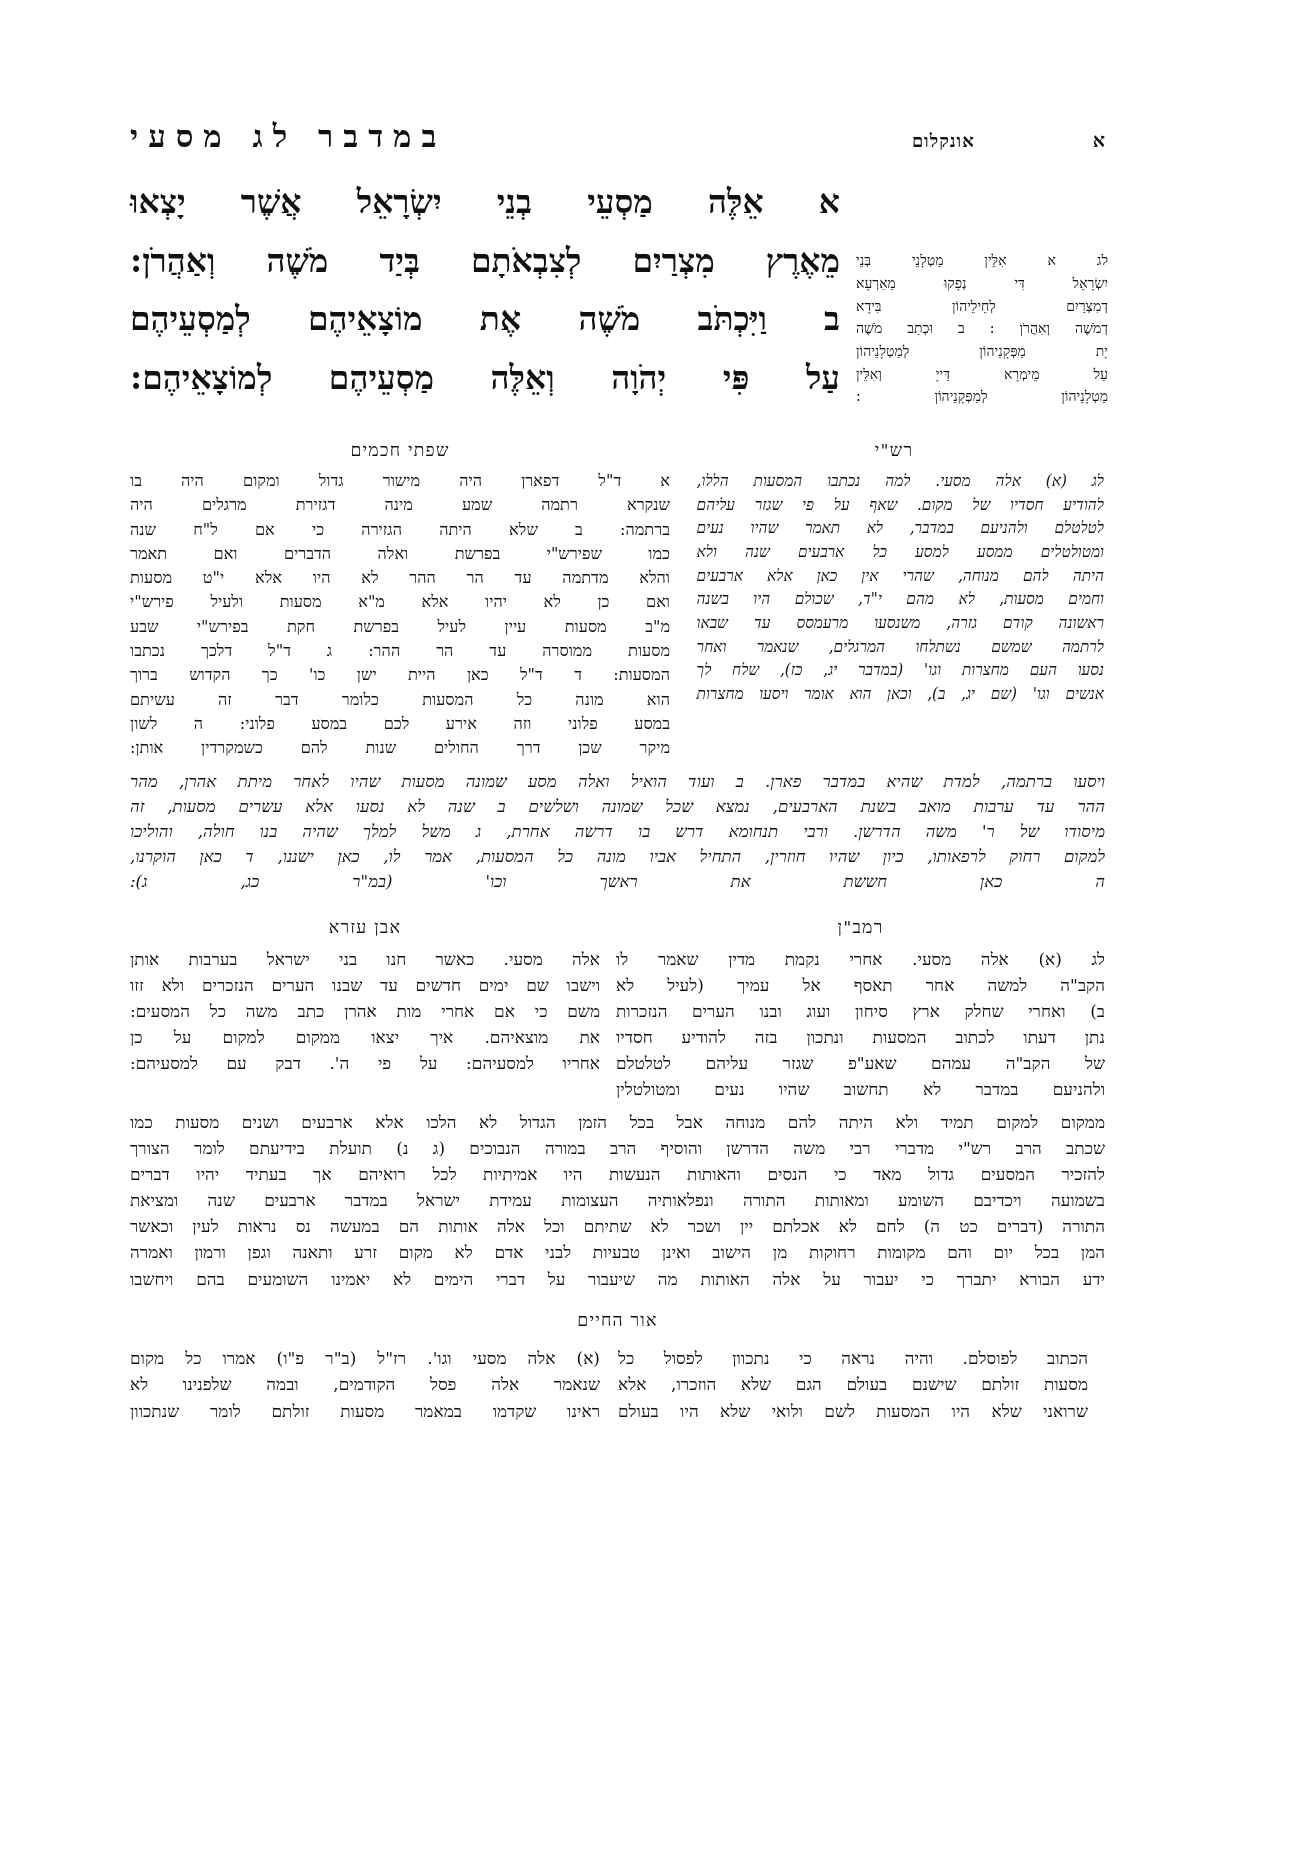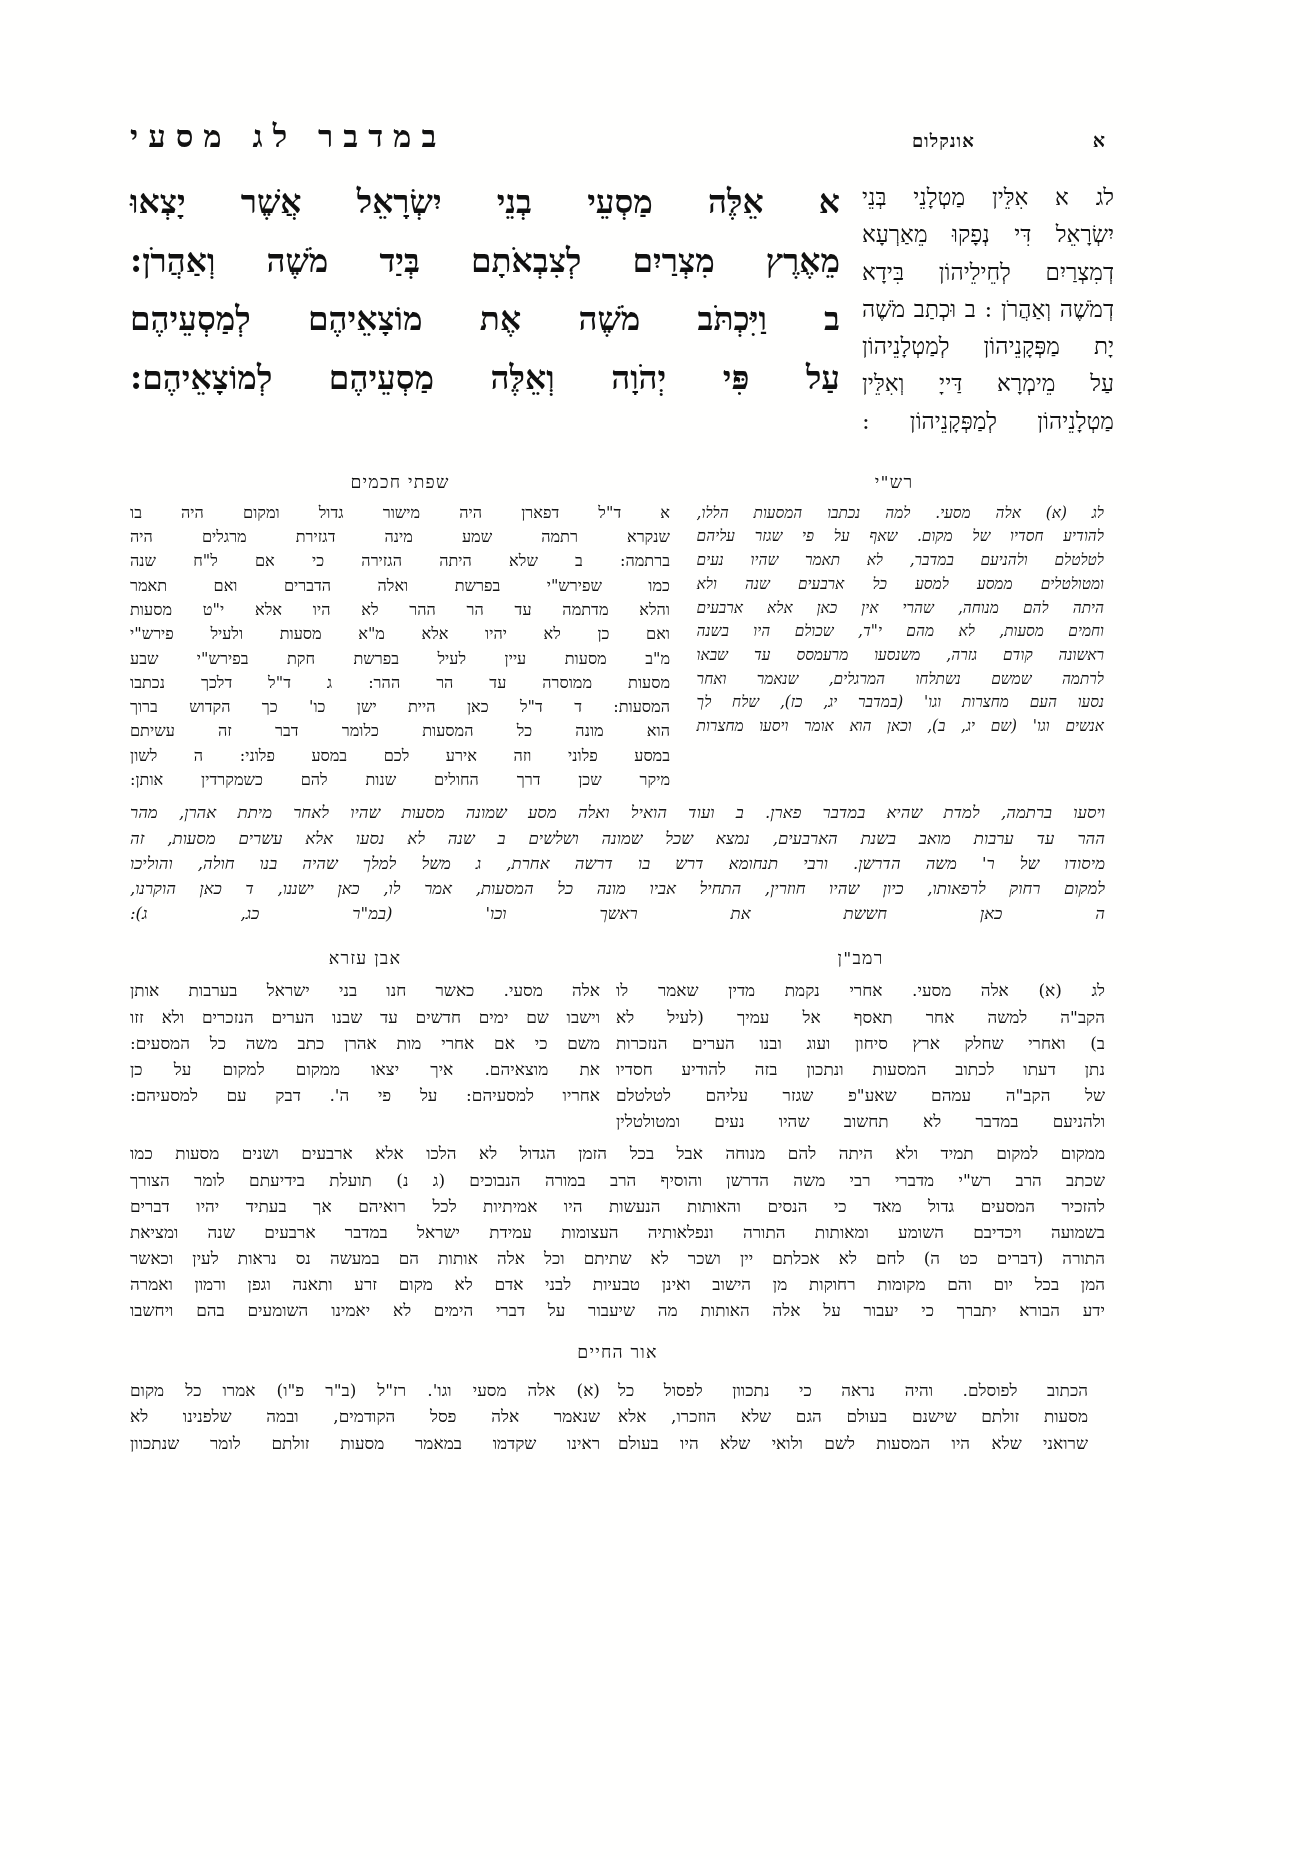--- a/index.html
+++ b/index.html
@@ -61,43 +61,43 @@
   .runhead .rh-folio {
     font-family: "DejaVu Serif", serif;
     font-weight: bold;
     font-size: 19px;
   }
 
   
   .topblock {
     display: flex;
     flex-direction: row-reverse;
-    align-items: flex-start;
-    width: 100%;
-    column-gap: 22px;
+    align-items: flex-end;
+    width: 100%;
+    column-gap: 16px;
   }
   .chumash {
     flex: 0 0 710px;
     font-family: "DejaVu Serif", serif;
     font-weight: bold;
     font-size: 33px;
     line-height: 1.78;
     text-align: justify;
     text-align-last: justify;
     word-spacing: 6px;
     direction: rtl;
   }
   .chumash .cline {
     display: block;
     white-space: nowrap;
   }
   .targum {
     flex: 0 0 252px;
     font-family: "DejaVu Serif", serif;
-    font-size: 23px;
+    font-size: 14px;
     line-height: 1.62;
     text-align: justify;
     text-align-last: justify;
     direction: rtl;
     padding-top: 6px;
     letter-spacing: 0px;
   }
   .targum .tline { display: block; }
 
   

